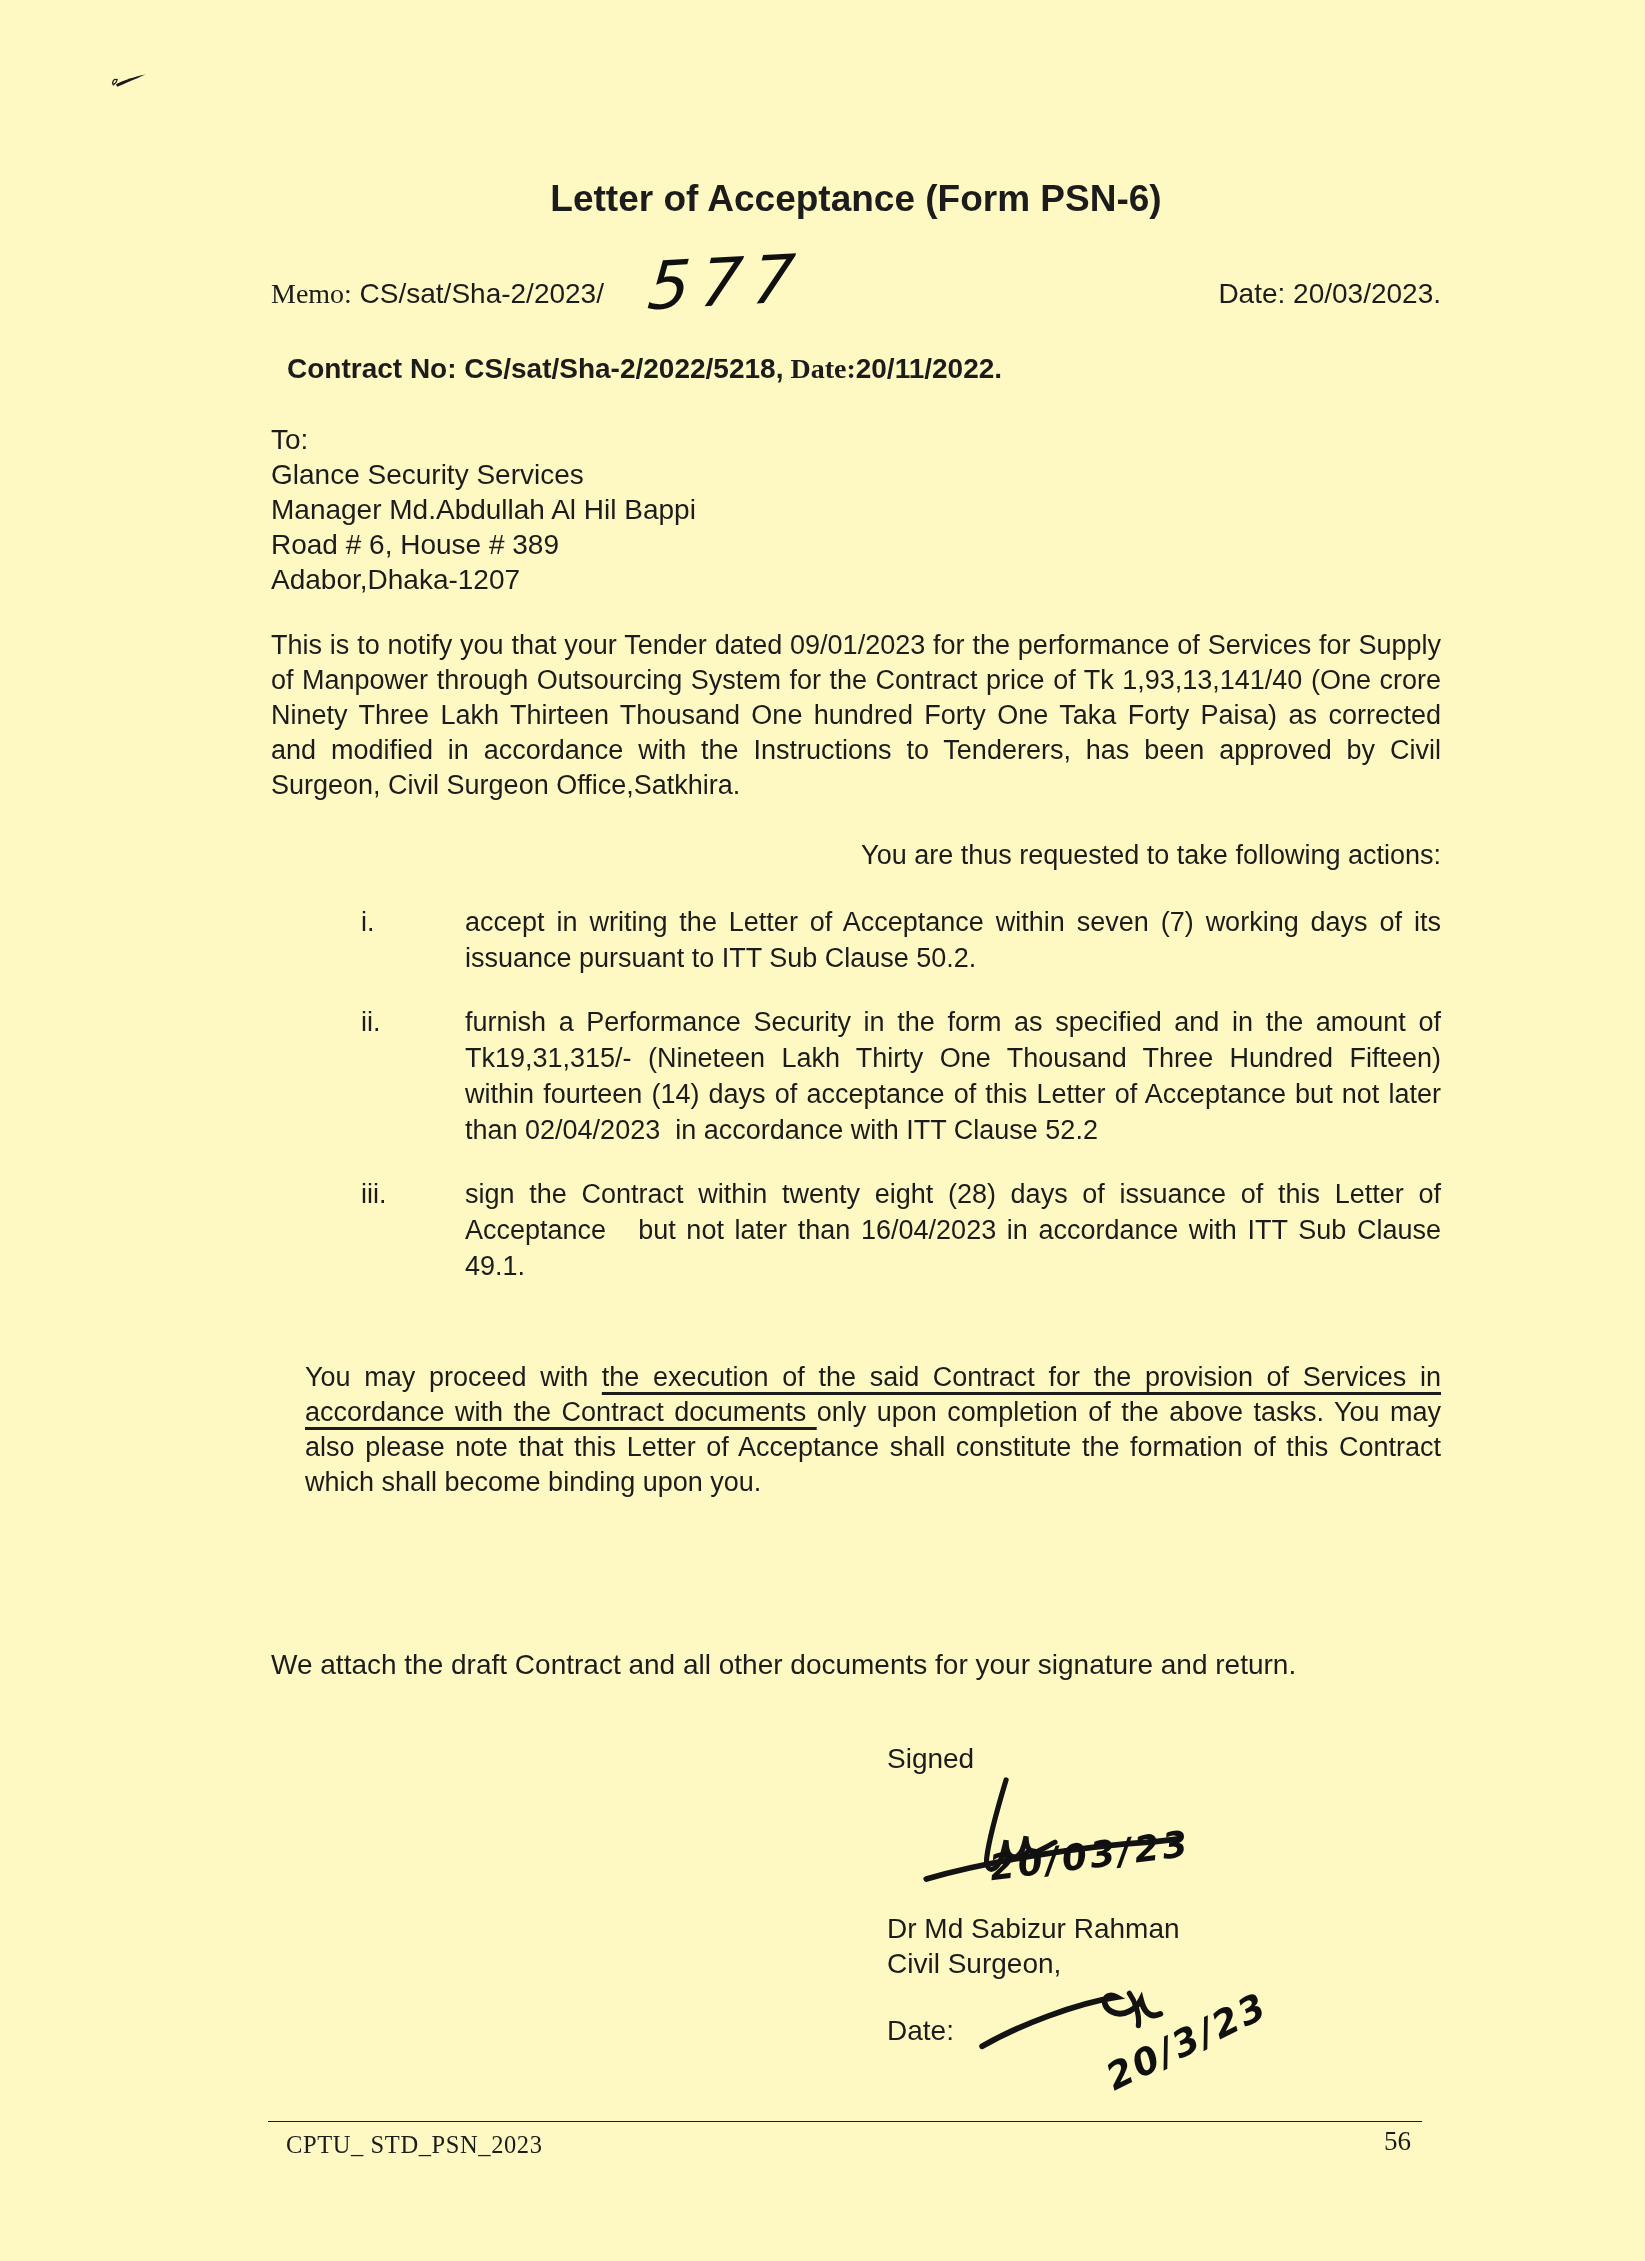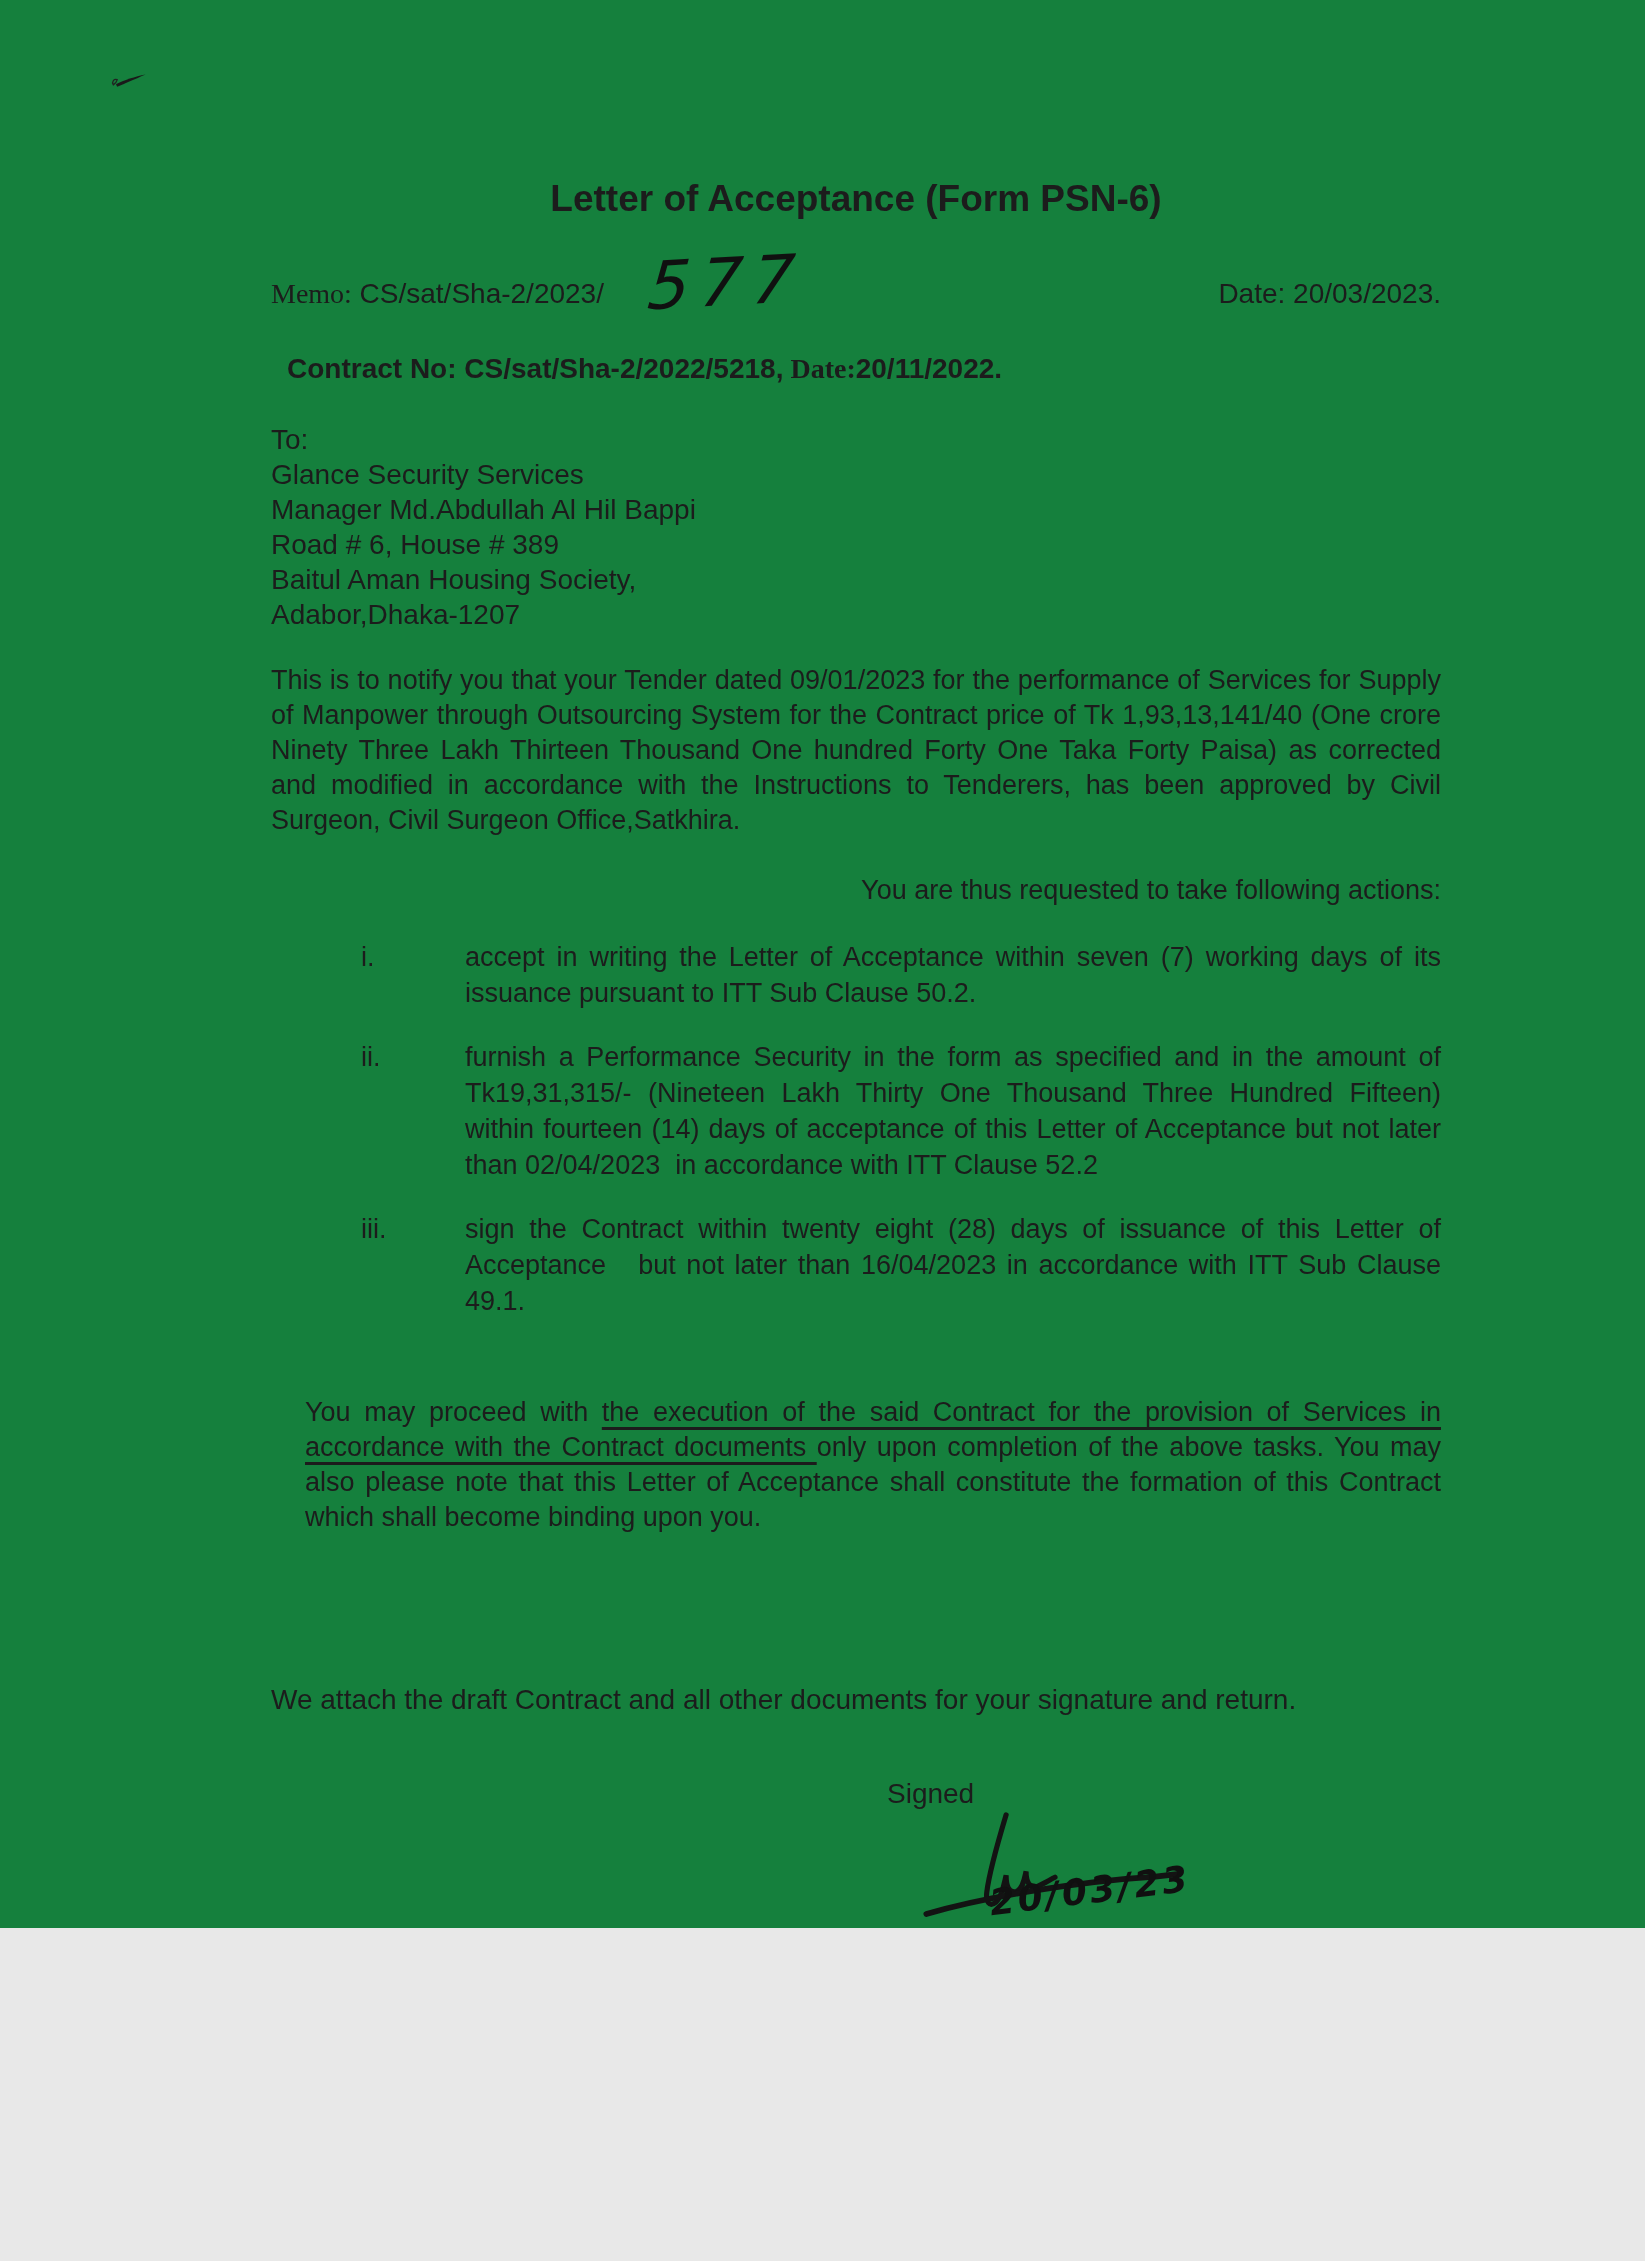--- a/index.html
+++ b/index.html
@@ -1,17 +1,17 @@
 <!DOCTYPE html>
 <html style="font-size:10.3px"><head>
 <meta charset="utf-8">
 <style>
   html,body{margin:0;padding:0;background:#e8e8e8;}
   .page{
-    position:relative;width:1645px;height:1928px;background:#15803d;
+    position:relative;width:1645px;height:2261px;background:#fef9c3;
     color:#1c1c1c;font-family:"Liberation Sans",sans-serif;
     font-size:27px;overflow:hidden;
   }
   .content{position:absolute;left:271px;width:1170px;top:0;}
   .serif{font-family:"Liberation Serif",serif;}
 
   .title{margin:177px 0 0 0;text-align:center;font-size:37px;line-height:44px;font-weight:700;}
 
   .memo-row{margin-top:55px;position:relative;display:flex;align-items:flex-end;font-size:28px;line-height:35px;}
   .memo-label{font-family:"Liberation Serif",serif;}
@@ -78,21 +78,20 @@
 
     <div class="contract-line">
       <span>Contract No: CS/sat/Sha-2/2022/5218,</span><span class="serif"> Date:</span><span>20/11/2022.</span>
     </div>
 
     <div class="to-block">
       <div>To:</div>
       <div>Glance Security Services</div>
       <div>Manager Md.Abdullah Al Hil Bappi</div>
       <div>Road # 6, House # 389</div>
-      <div>Baitul Aman Housing Society,</div>
       <div>Adabor,Dhaka-1207</div>
     </div>
 
     <p class="para para1">This is to notify you that your Tender dated 09/01/2023 for the performance of Services for Supply of Manpower through Outsourcing System for the Contract price of Tk 1,93,13,141/40 (One crore Ninety Three Lakh Thirteen Thousand One hundred Forty One Taka Forty Paisa) as corrected and modified in accordance with the Instructions to Tenderers, has been approved by Civil Surgeon, Civil Surgeon Office,Satkhira.</p>
 
     <p class="intro">You are thus requested to take following actions:</p>
 
     <div class="actions">
       <div class="action-item">
         <span class="action-marker">i.</span>

